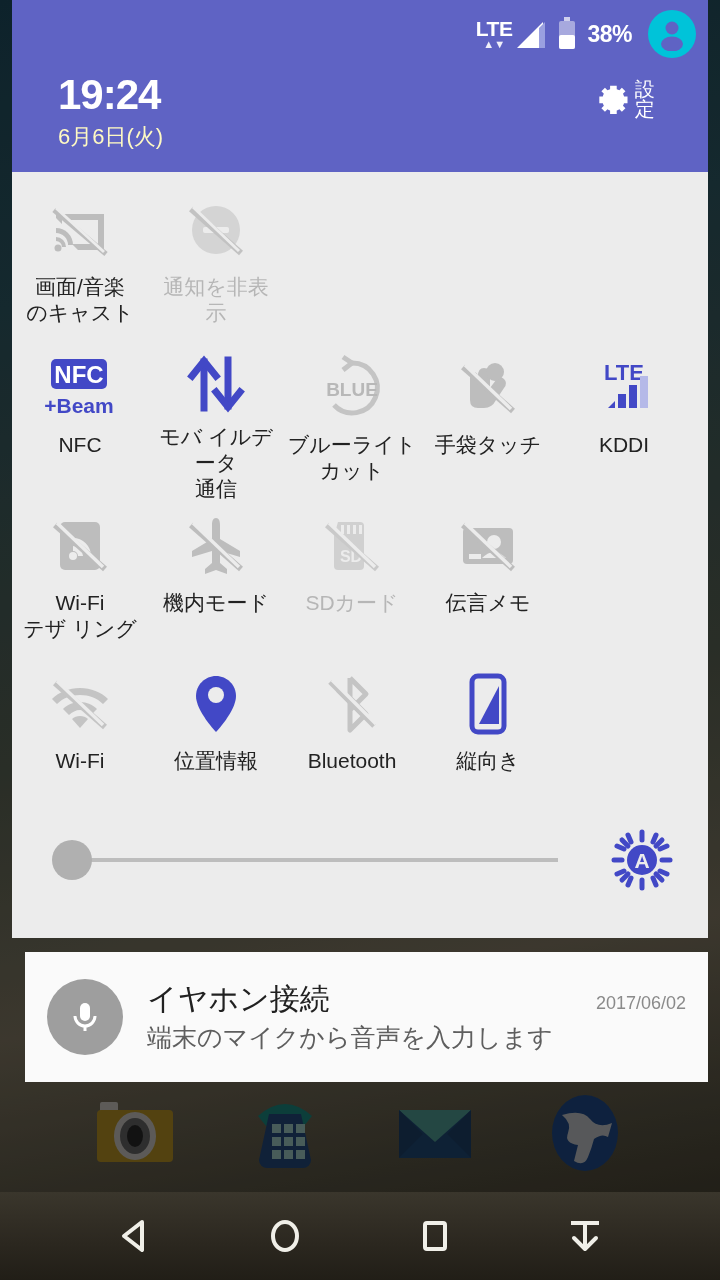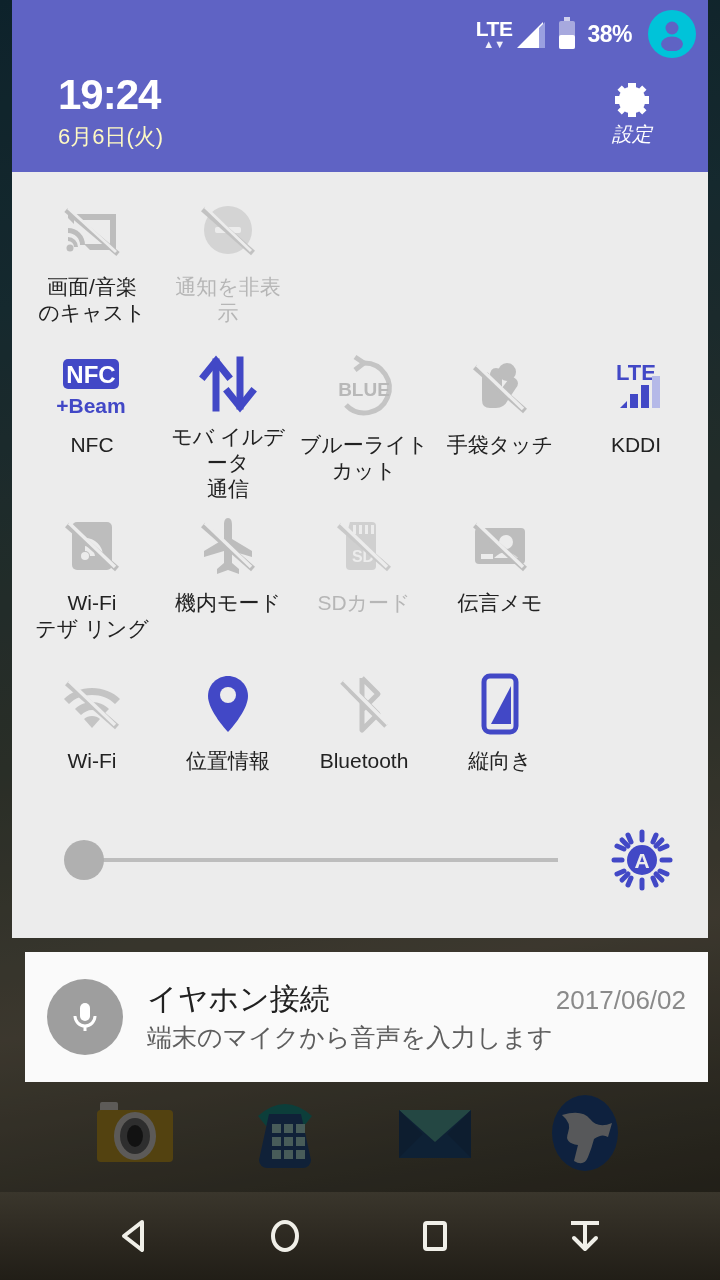--- a/index.html
+++ b/index.html
@@ -50,27 +50,27 @@
   .clock{
     position:absolute;left:46px;top:74px;color:#fff;
     font-size:42px;font-weight:bold;line-height:1;letter-spacing:-1px;
   }
   .date{
     position:absolute;left:46px;top:126px;color:#fef9c3;
     font-size:22px;line-height:1;
   }
   .settings-btn{
     position:absolute;right:40px;top:78px;width:72px;
-    display:flex;flex-direction:column;align-items:center;gap:4px;font-style:italic;
+    display:flex;flex-direction:row;align-items:center;gap:4px;
   }
   .settings-label{color:#fff;font-size:20px;line-height:1;}
   
   .qs-panel{
     position:absolute;left:12px;right:12px;top:172px;height:766px;
-    background:#ececec;box-sizing:border-box;padding:8px 0 0 12px;
+    background:#ececec;box-sizing:border-box;padding:8px 0 0 0;
   }
   .tile-row{display:flex;}
   .tile{
     width:136px;height:158px;box-sizing:border-box;
     display:flex;flex-direction:column;align-items:center;
     padding-top:12px;position:relative;
   }
   .tile-icon{height:76px;display:flex;align-items:center;justify-content:center;}
   .tile-label{
     margin-top:6px;font-size:21px;line-height:26px;text-align:center;
@@ -97,21 +97,21 @@
     background:#fafafa;box-sizing:border-box;
     display:flex;align-items:center;padding:0 22px;margin-left:13px;
   }
   .notif-avatar{
     width:76px;height:76px;border-radius:50%;background:#9e9e9e;
     display:flex;align-items:center;justify-content:center;flex:0 0 auto;
   }
   .notif-body{flex:1;margin-left:24px;min-width:0;}
   .notif-top{display:flex;align-items:baseline;}
   .notif-title{font-size:30px;color:#212121;line-height:1.15;flex:1;}
-  .notif-date{font-size:26px;color:#8a8a8a;margin-left:12px;white-space:nowrap;}
+  .notif-date{font-size:18px;color:#8a8a8a;margin-left:12px;white-space:nowrap;}
   .notif-text{font-size:25px;color:#5e5e5e;margin-top:6px;line-height:1.2;}
   svg{display:block;}
 </style>
 </head>
 <body>
 
 <div class="screen">
 
   <div class="wallpaper-dock">
     <div class="dock-icon">

